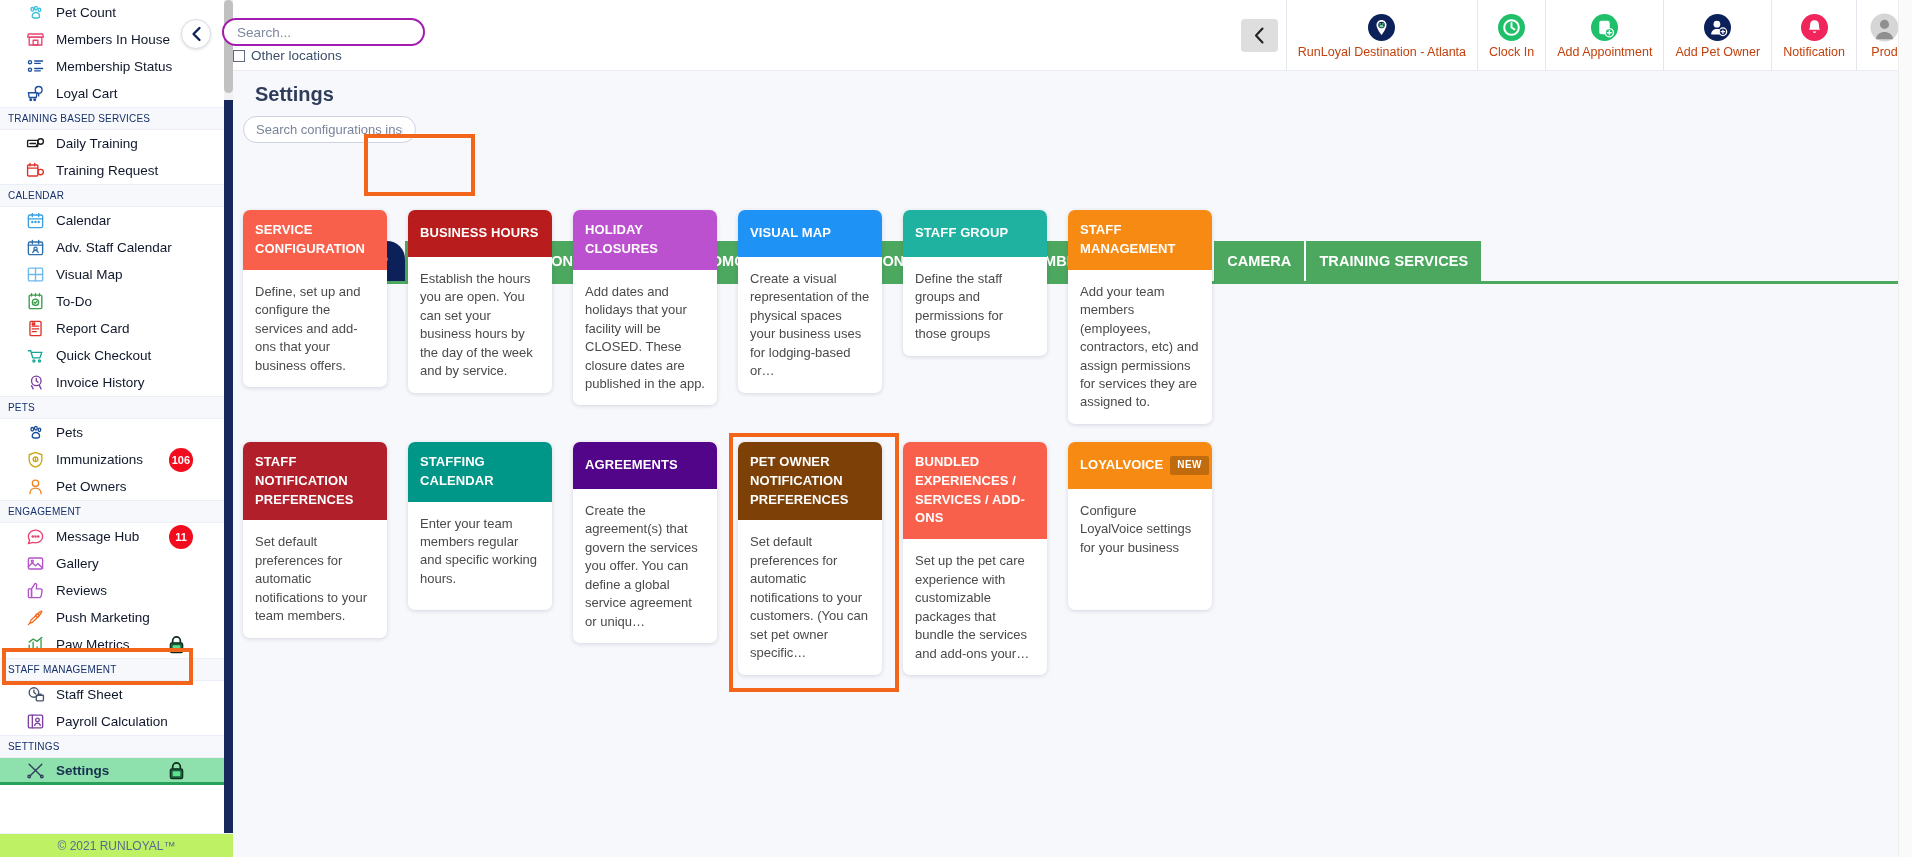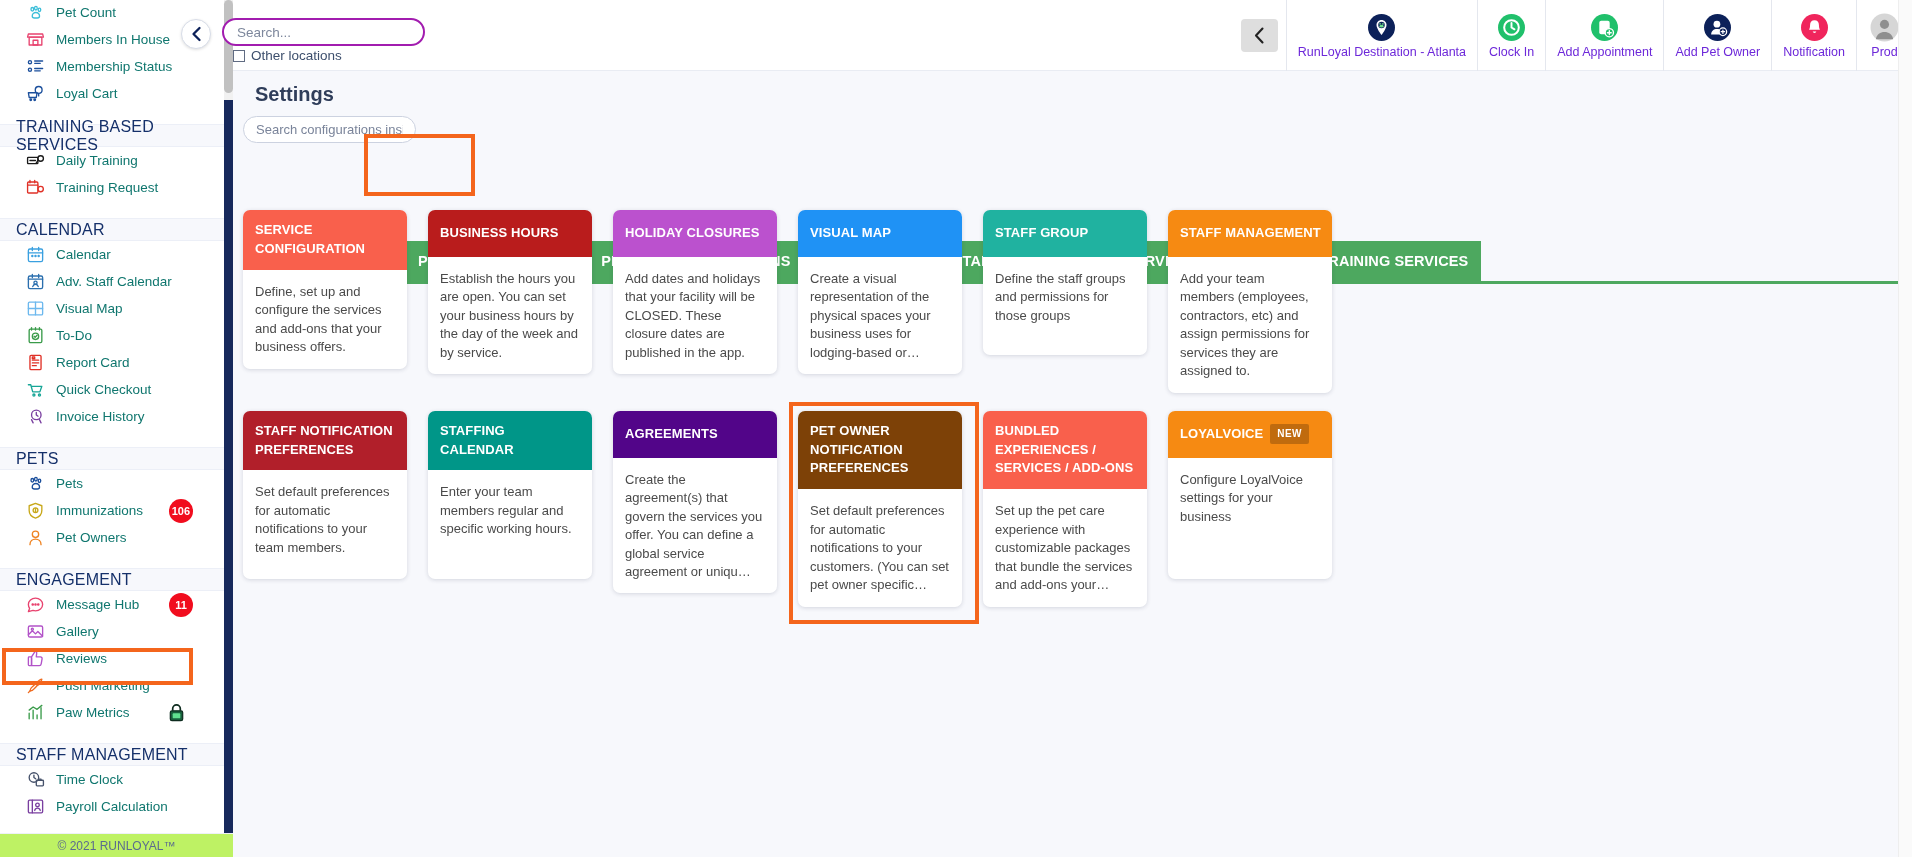--- a/index.html
+++ b/index.html
@@ -34,38 +34,37 @@
     position: relative;
   }
   .nav-item .nav-ico {
     width: 26px; height: 20px;
     display: inline-flex; align-items: center; justify-content: center;
     margin-right: 8px;
     flex: 0 0 26px;
     font-size: 14px;
     line-height: 1;
   }
-  .nav-item .nav-label { font-size: 13.5px; color: #0f766e; }
+  .nav-item .nav-label { font-size: 13.5px; color: #0f172a; }
   .nav-item.active {
     background: #8ee0ac;
     border-bottom: 3px solid #27a05a;
   }
   .nav-item.active .nav-label { color: #17304f; font-weight: 600; }
   .nav-section {
     height: 23px;
     display: flex; align-items: center;
-    padding-left: 16px;
+    padding-left: 8px;
     background: #f7f8fc;
     color: #15306a;
-    font-size: 16px;
+    font-size: 10px;
     font-weight: 400;
     letter-spacing: .2px;
     border-top: 1px solid #eceff7;
     border-bottom: 1px solid #eceff7;
-    margin-top: 17px;
   }
   .badge {
     position: absolute;
     right: 40px;
     background: #f10d1e;
     color: #fff;
     font-size: 11px;
     font-weight: 700;
     border-radius: 50%;
     min-width: 24px; height: 24px;
@@ -175,21 +174,21 @@
     cursor: pointer;
     min-width: 56px;
   }
   .tr-item .tr-ico {
     width: 29px; height: 29px;
     display: flex; align-items: center; justify-content: center;
     margin-bottom: 3px;
   }
   .tr-item .tr-lbl {
     font-size: 12.5px;
-    color: #6d28d9;
+    color: #c2410c;
     white-space: nowrap;
   }
 
   
   #main {
     position: absolute;
     left: 233px; top: 71px;
     width: 1679px; height: 786px;
     background: #f7f8fc;
     overflow: hidden;
@@ -253,21 +252,21 @@
     background: #4da85f;
   }
 
   
   #grid {
     position: absolute; left: 0px; top: 139px;
     width: 1665px;
   }
   .card-row { display: flex; gap: 21px; margin-bottom: 18px; }
   .card {
-    width: 164px;
+    width: 144px;
     min-height: 145px;
     background: #ffffff;
     border-radius: 7px;
     box-shadow: 0 1px 4px rgba(30,40,70,.16);
     overflow: hidden;
     display: flex; flex-direction: column;
     cursor: pointer;
   }
   .card-head {
     padding: 11px 11px 11px 12px;
@@ -550,21 +549,21 @@
       <div class="nav-section">STAFF MANAGEMENT</div>
       <div class="nav-item">
         <span class="nav-ico">
           <svg width="19" height="19" viewBox="0 0 24 24" fill="none" stroke="#46526b" stroke-width="1.7" stroke-linecap="round" stroke-linejoin="round">
             <circle cx="10" cy="9.5" r="6"></circle>
             <path d="M10 6.4v3.1l2.2 1.6"></path>
             <rect x="13" y="13" width="9" height="7" rx="1"></rect>
             <path d="M16 13v-1.4h3V13"></path>
           </svg>
         </span>
-        <span class="nav-label">Time Clock</span>
+        <span class="nav-label">Staff Sheet</span>
       </div>
       <div class="nav-item">
         <span class="nav-ico">
           <svg width="19" height="19" viewBox="0 0 24 24" fill="none" stroke="#7a3fa0" stroke-width="1.7" stroke-linecap="round" stroke-linejoin="round">
             <rect x="3" y="4" width="18" height="16" rx="1.6"></rect>
             <path d="M8 4v16"></path>
             <circle cx="14.5" cy="10" r="2.3"></circle>
             <path d="M11 17c.5-2 1.8-3 3.5-3s3 1 3.5 3"></path>
           </svg>
         </span>

